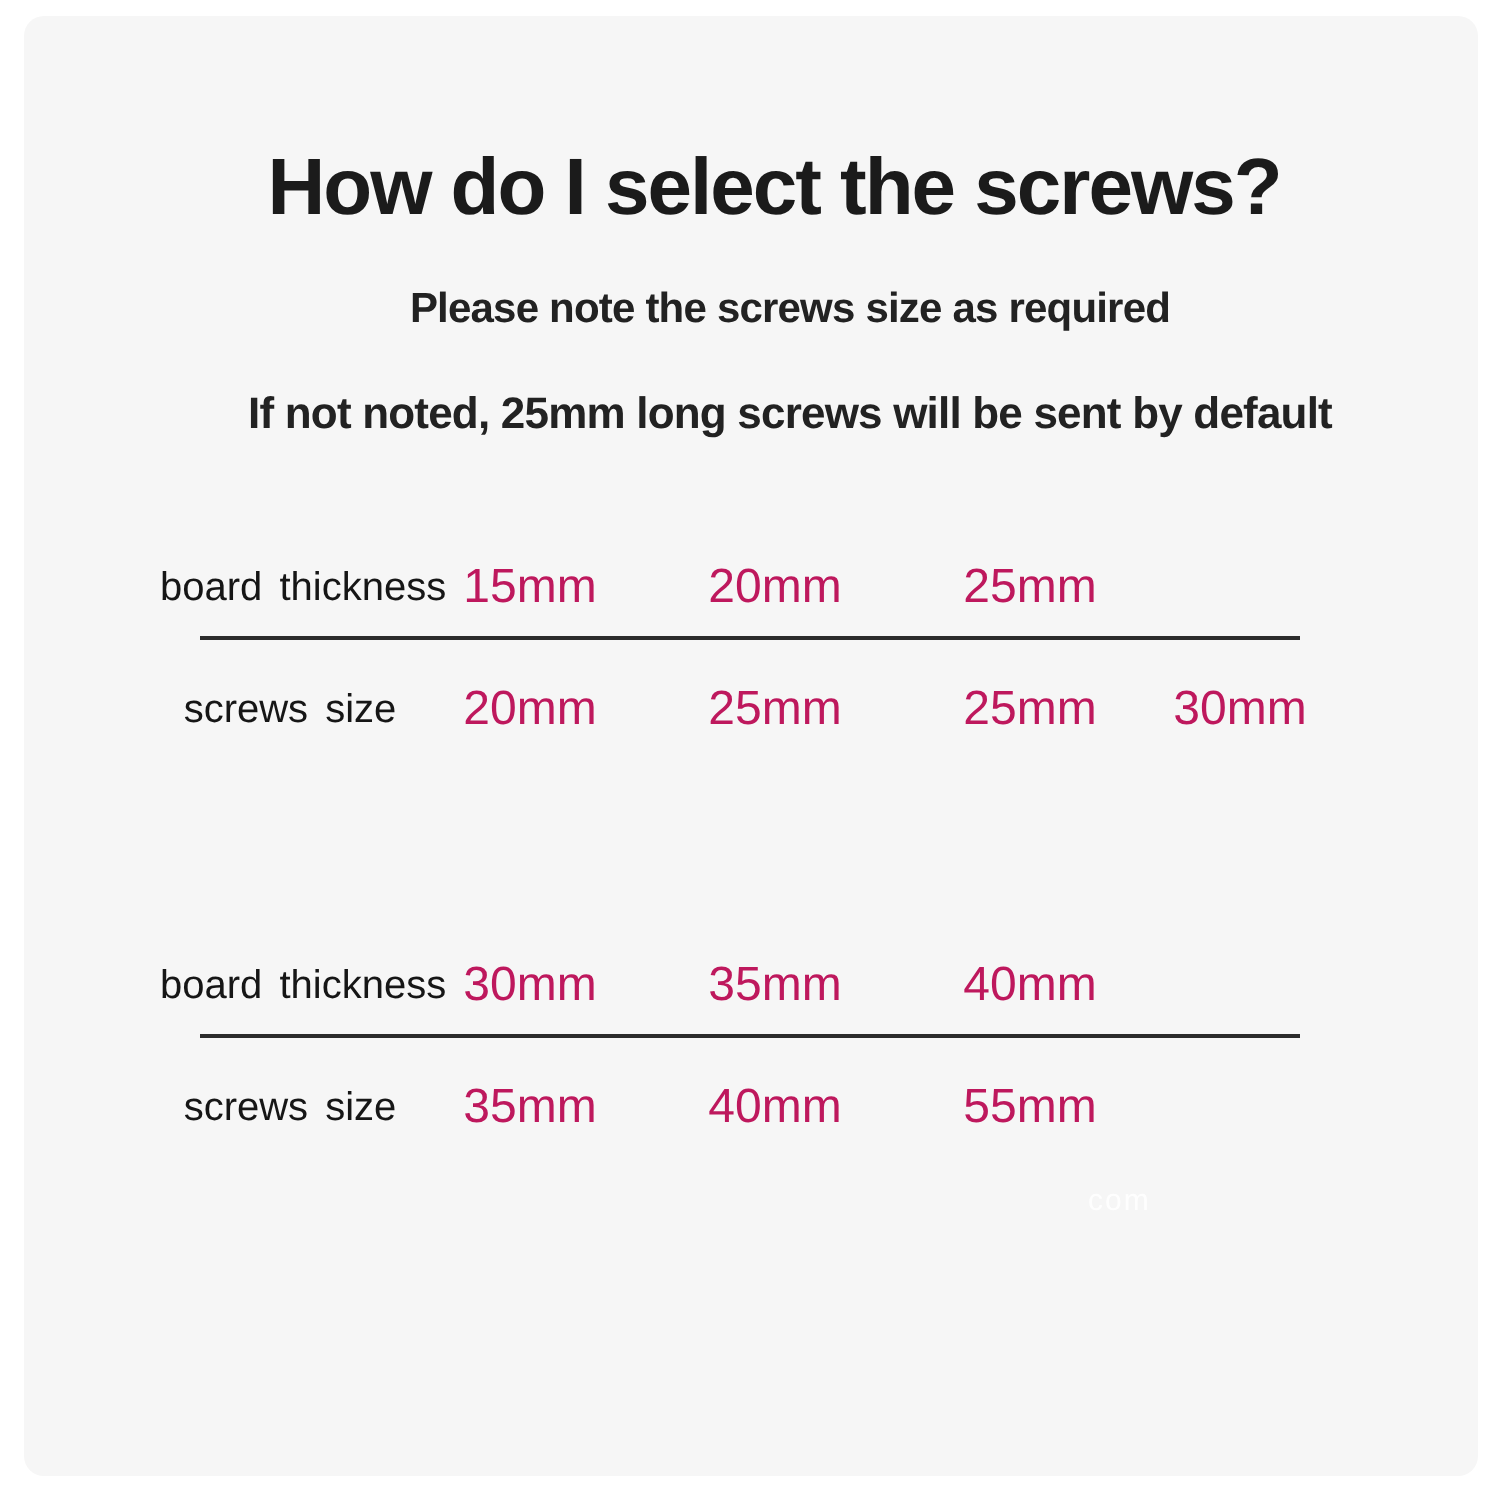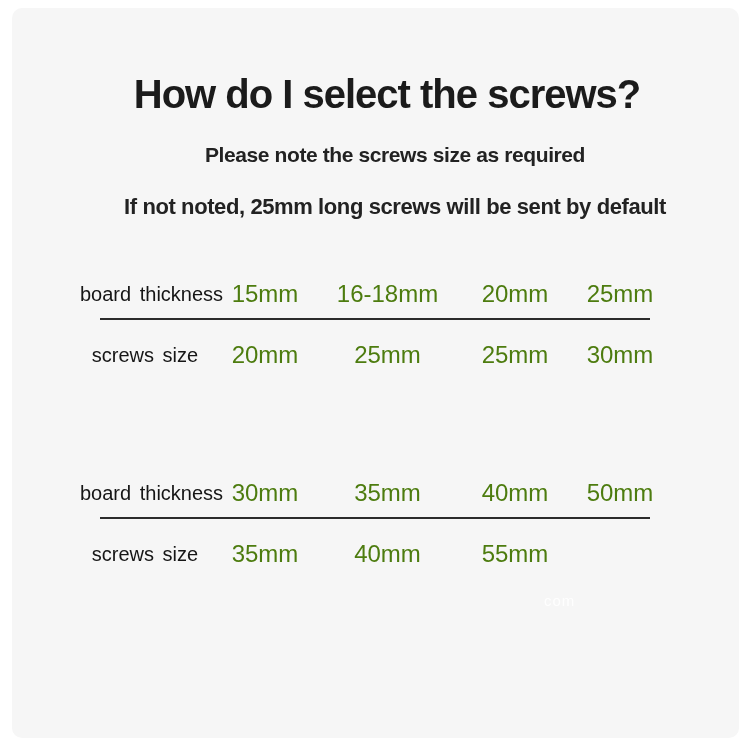--- a/index.html
+++ b/index.html
@@ -65,21 +65,21 @@
     font-size: 20px;
     font-weight: 400;
     color: #161616;
     word-spacing: 3px;
     white-space: nowrap;
   }
   .t-val {
     text-align: center;
     font-size: 24px;
     font-weight: 400;
-    color: #4d7c0f;
+    color: #be185d;
     white-space: nowrap;
   }
   .t-line {
     position: absolute;
     left: 100px;
     width: 550px;
     height: 2px;
     background: #2c2c2c;
   }
   .watermark {
@@ -97,39 +97,37 @@
 <div class="stage">
   <div class="panel"></div>
 
   <h1 class="title">How do I select the screws?</h1>
   <div class="subtitle s1">Please note the screws size as required</div>
   <div class="subtitle s2">If not noted, 25mm long screws will be sent by default</div>
 
   <div class="t-row" style="top:280px">
     <div class="t-label">board thickness</div>
     <div class="t-val">15mm</div>
-    <div class="t-val">16-18mm</div>
     <div class="t-val">20mm</div>
     <div class="t-val">25mm</div>
   </div>
   <div class="t-line" style="top:318px"></div>
   <div class="t-row" style="top:341px">
     <div class="t-label">screws size</div>
     <div class="t-val">20mm</div>
     <div class="t-val">25mm</div>
     <div class="t-val">25mm</div>
     <div class="t-val">30mm</div>
   </div>
 
   <div class="t-row" style="top:479px">
     <div class="t-label">board thickness</div>
     <div class="t-val">30mm</div>
     <div class="t-val">35mm</div>
     <div class="t-val">40mm</div>
-    <div class="t-val">50mm</div>
   </div>
   <div class="t-line" style="top:517px"></div>
   <div class="t-row" style="top:540px">
     <div class="t-label">screws size</div>
     <div class="t-val">35mm</div>
     <div class="t-val">40mm</div>
     <div class="t-val">55mm</div>
   </div>
 
   <div class="watermark">com</div>

